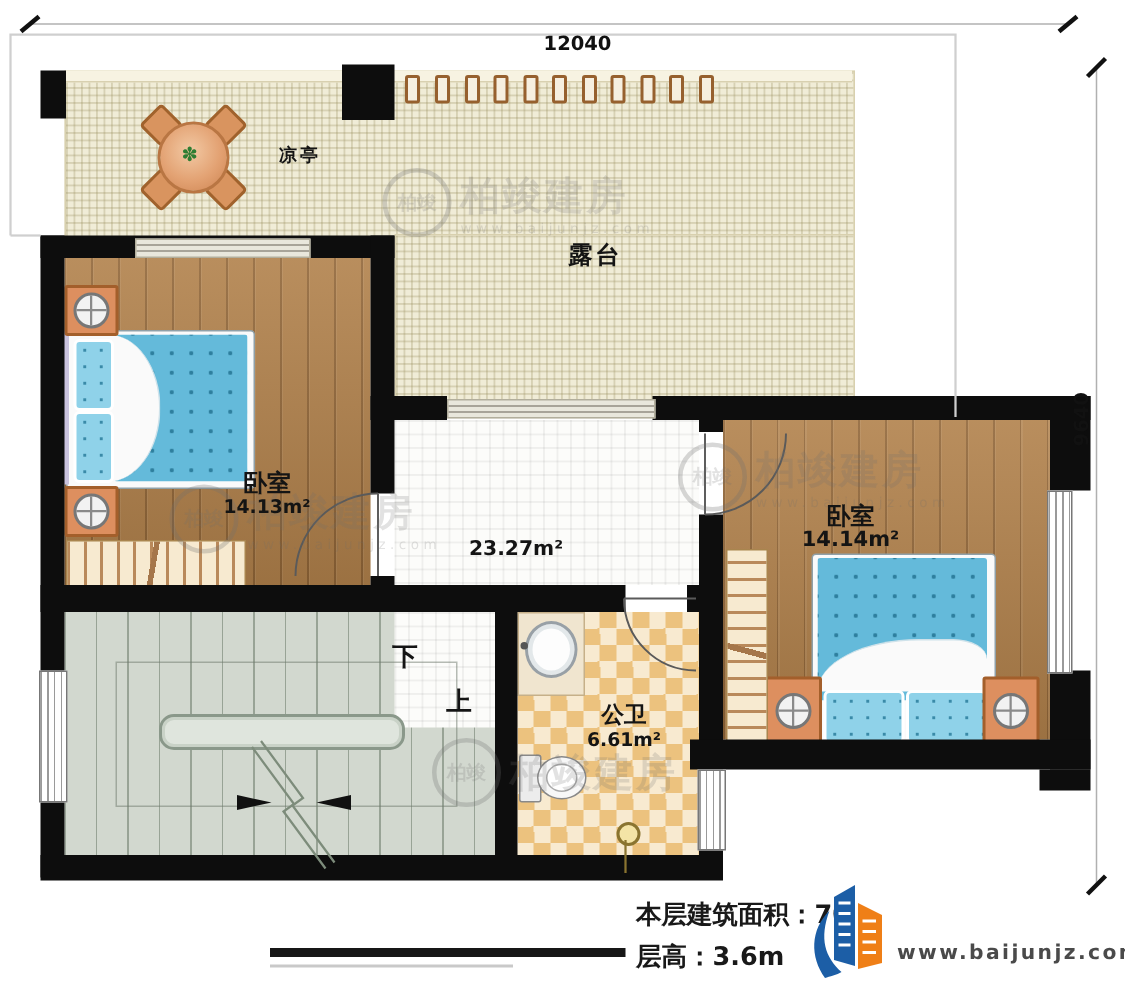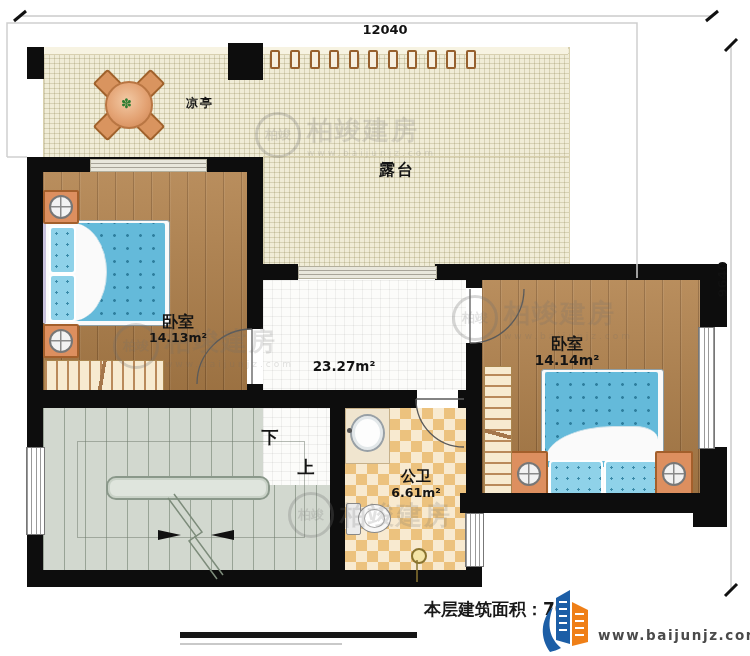--- a/index.html
+++ b/index.html
@@ -250,20 +250,21 @@
   <div class="abs lbl" style="left:390px;top:485px;width:52px;font-size:12.5px;">6.61m²</div>
   <div class="abs lbl" style="left:258px;top:426px;width:24px;font-size:17px;">下</div>
   <div class="abs lbl" style="left:294px;top:456px;width:24px;font-size:17px;">上</div>
 
   <div class="abs dimlbl" style="left:335px;top:22px;width:100px;">12040</div>
   <div class="abs dimlbl" style="left:692px;top:272px;width:60px;transform:rotate(-90deg);">9640</div>
 
   <div class="abs" style="left:180px;top:632px;width:237px;height:6px;background:#161616;"></div>
   <div class="abs" style="left:180px;top:643px;width:162px;height:2px;background:#c9c9c9;"></div>
   <div class="abs info" style="left:424px;top:598px;">本层建筑面积：70</div>
+  <div class="abs info" style="left:424px;top:626px;">层高：3.6m</div>
 
   <svg class="abs" style="left:540px;top:586px;" width="56" height="68" viewBox="0 0 56 68">
     <path d="M10,66 C0,52 0,34 13,21 C6,40 10,52 21,62 C18,64 13,65 10,66 Z" fill="#1c5ea6"></path>
     <path d="M16,12 L30,4 L30,58 L16,54 Z" fill="#1c5ea6"></path>
     <g fill="#fff">
         <rect x="19" y="15" width="8" height="2"></rect>
         <rect x="19" y="22" width="8" height="2"></rect>
         <rect x="19" y="29" width="8" height="2"></rect>
         <rect x="19" y="36" width="8" height="2"></rect>
         <rect x="19" y="43" width="8" height="2"></rect>

